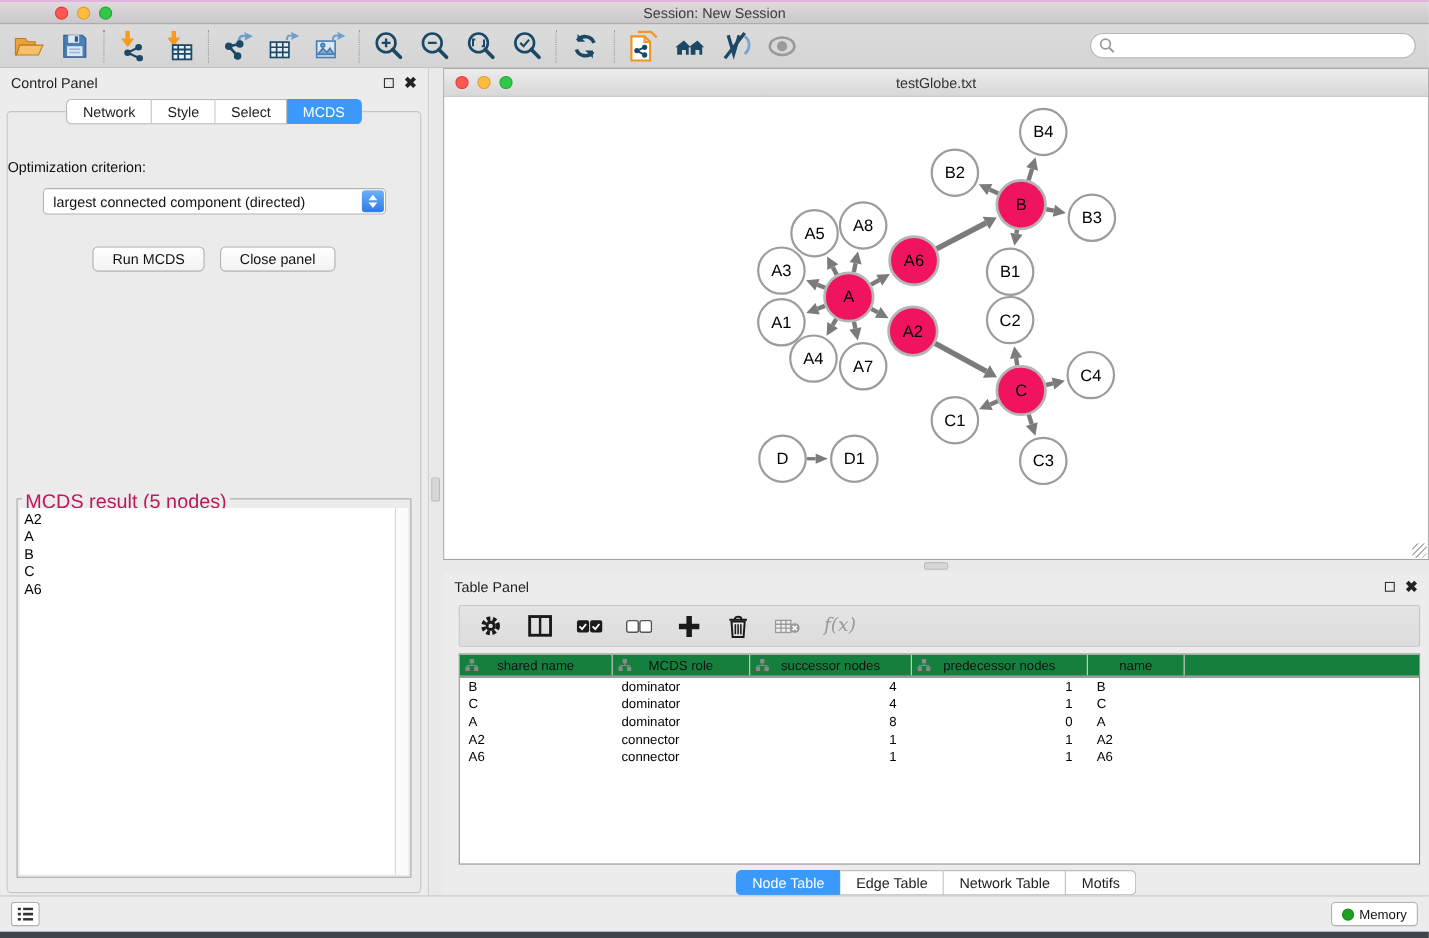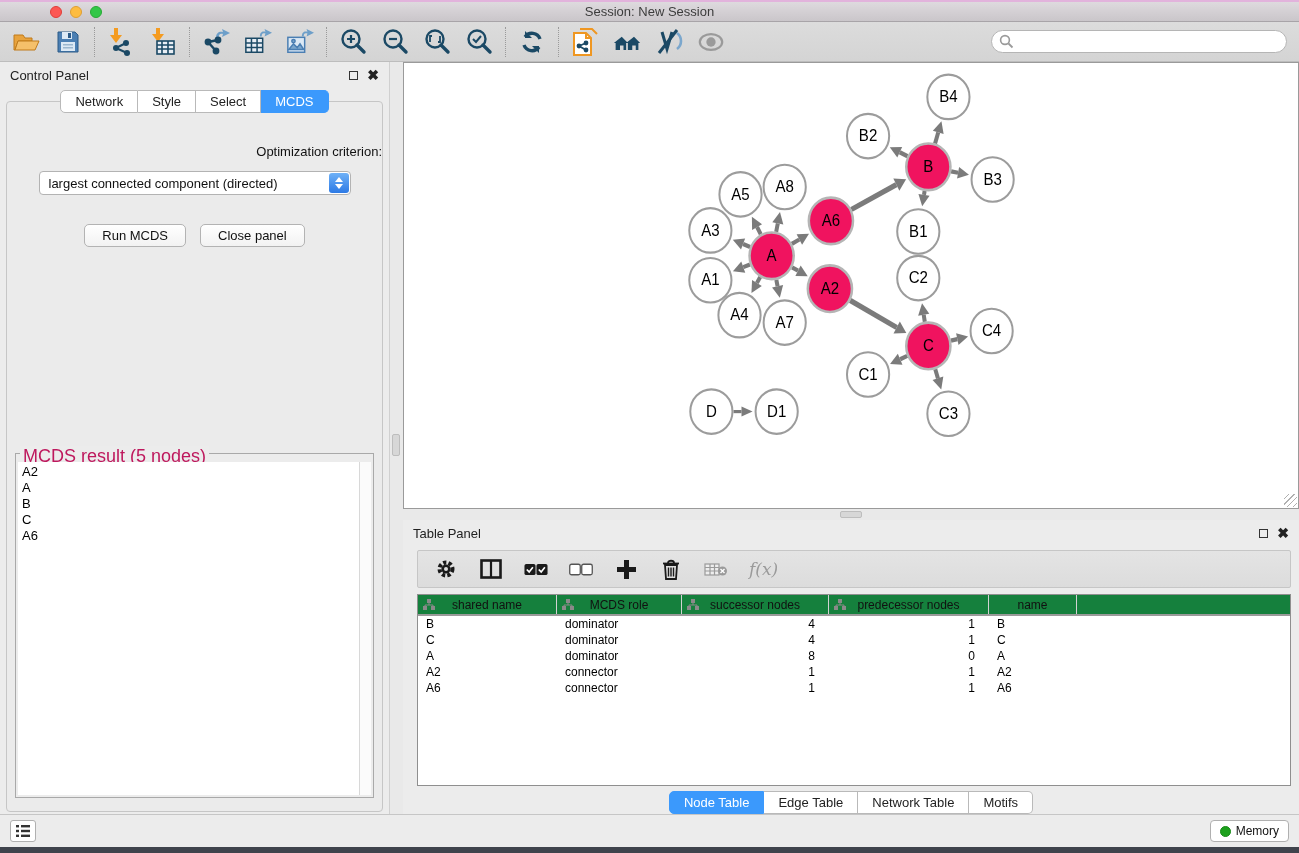--- a/index.html
+++ b/index.html
@@ -35,21 +35,21 @@
   .panel-header .ph-title { font-size:13px; color:#222; }
   .ph-icons { margin-left:auto; display:flex; align-items:center; gap:9px; }
   .float-box { width:9px; height:9px; border:1.5px solid #333; background:transparent; }
   .close-x { font-weight:bold; font-size:14px; color:#222; line-height:10px; }
   .cp-tabs { display:flex; justify-content:center; margin-top:2px; position:relative; z-index:2; }
   .seg { background:#fff; border:1px solid #b9b9b9; border-left:none; padding:3px 14px; font-size:13px; color:#222; }
   .seg:first-child { border-left:1px solid #b9b9b9; border-radius:5px 0 0 5px; }
   .seg:last-child { border-radius:0 5px 5px 0; }
   .seg.active { background:#3b99fc; border-color:#3b99fc; color:#fff; }
   .cp-pane { flex:1; margin:-12px 6px 6px 6px; border:1px solid #c6c6c6; border-radius:4px; background:#ebebeb; padding-top:24px; display:flex; flex-direction:column; }
-  .opt-label { text-align:right; font-size:13px; margin-top:18px; color:#111; }
+  .opt-label { text-align:left; font-size:13px; margin-top:18px; color:#111; }
   .dropdown { margin:12px auto 16px auto; width:312px; height:24px; background:#fff; border:1px solid #b3b3b3; border-radius:4px; display:flex; align-items:center; position:relative; }
   .dropdown .dd-text { padding-left:9px; font-size:13px; color:#111; }
   .dd-stepper { position:absolute; right:1px; top:1px; bottom:1px; width:20px; background:linear-gradient(#6eb1f7,#2d7ae5); border-radius:3px; display:flex; flex-direction:column; align-items:center; justify-content:center; gap:2px; }
   .dd-arrow { width:0; height:0; border-left:4px solid transparent; border-right:4px solid transparent; }
   .dd-arrow.up { border-bottom:5px solid #fff; }
   .dd-arrow.down { border-top:5px solid #fff; }
   .btn-row { display:flex; justify-content:center; gap:14px; margin-top:13px; }
   .btn { background:linear-gradient(#ffffff,#f2f2f2); border:1px solid #b3b3b3; border-radius:5px; padding:3px 17px; font-size:13px; color:#111; }
   .mcds-box { margin:auto 8px 13px 8px; height:345px; border:1px solid #a9a9a9; background:#ececec; position:relative; }
   .mcds-legend { position:absolute; top:-8px; left:4px; background:#ececec; padding:0 3px; font-size:18px; color:#be185d; }
@@ -314,20 +314,28 @@
     </div>
   </div>
 
   <div class="splitter">
     <div class="v-handle"></div>
   </div>
 
   <div class="right-col">
 
     <div class="net-window">
+      <div class="net-titlebar">
+        <div class="lights" style="z-index:2;">
+          <div class="light red"></div>
+          <div class="light yellow"></div>
+          <div class="light green"></div>
+        </div>
+        <div class="net-title">testGlobe.txt</div>
+      </div>
       <div class="net-canvas">
         <svg viewBox="0 0 890 420" preserveAspectRatio="none">
             <line x1="355.158322762694" y1="161.71557162052426" x2="351.4982044915526" y2="154.86760840355004" stroke="#7b7b7b" stroke-width="4"></line>
             <polygon points="346.3130545084932,145.1663600481486 356.4370218361206,152.22789568490163 346.5593871469846,157.50732112219845" fill="#7b7b7b"></polygon>
             <line x1="370.51067110817826" y1="159.44664445910882" x2="372.1359352701636" y2="151.3203236491822" stroke="#7b7b7b" stroke-width="4"></line>
             <polygon points="374.2932127566836,140.53393621658208 377.62718705403273,152.41857400595603 366.64468348629447,150.22207329240837" fill="#7b7b7b"></polygon>
             <line x1="344.59698311096014" y1="173.57914089611546" x2="337.5698083094085" y2="170.81435081025907" stroke="#7b7b7b" stroke-width="4"></line>
             <polygon points="327.3335828407372,166.78698341274907 339.6201044390499,165.6031814807537 335.51951217976705,176.02552013976444" fill="#7b7b7b"></polygon>
             <line x1="344.4789624129428" y1="190.11448958200518" x2="337.74940502378274" y2="192.65186367955732" stroke="#7b7b7b" stroke-width="4"></line>
             <polygon points="327.456734873451,196.53270652312503 335.7737032125119,187.41195887575208 339.72510683505357,197.89176848336257" fill="#7b7b7b"></polygon>

